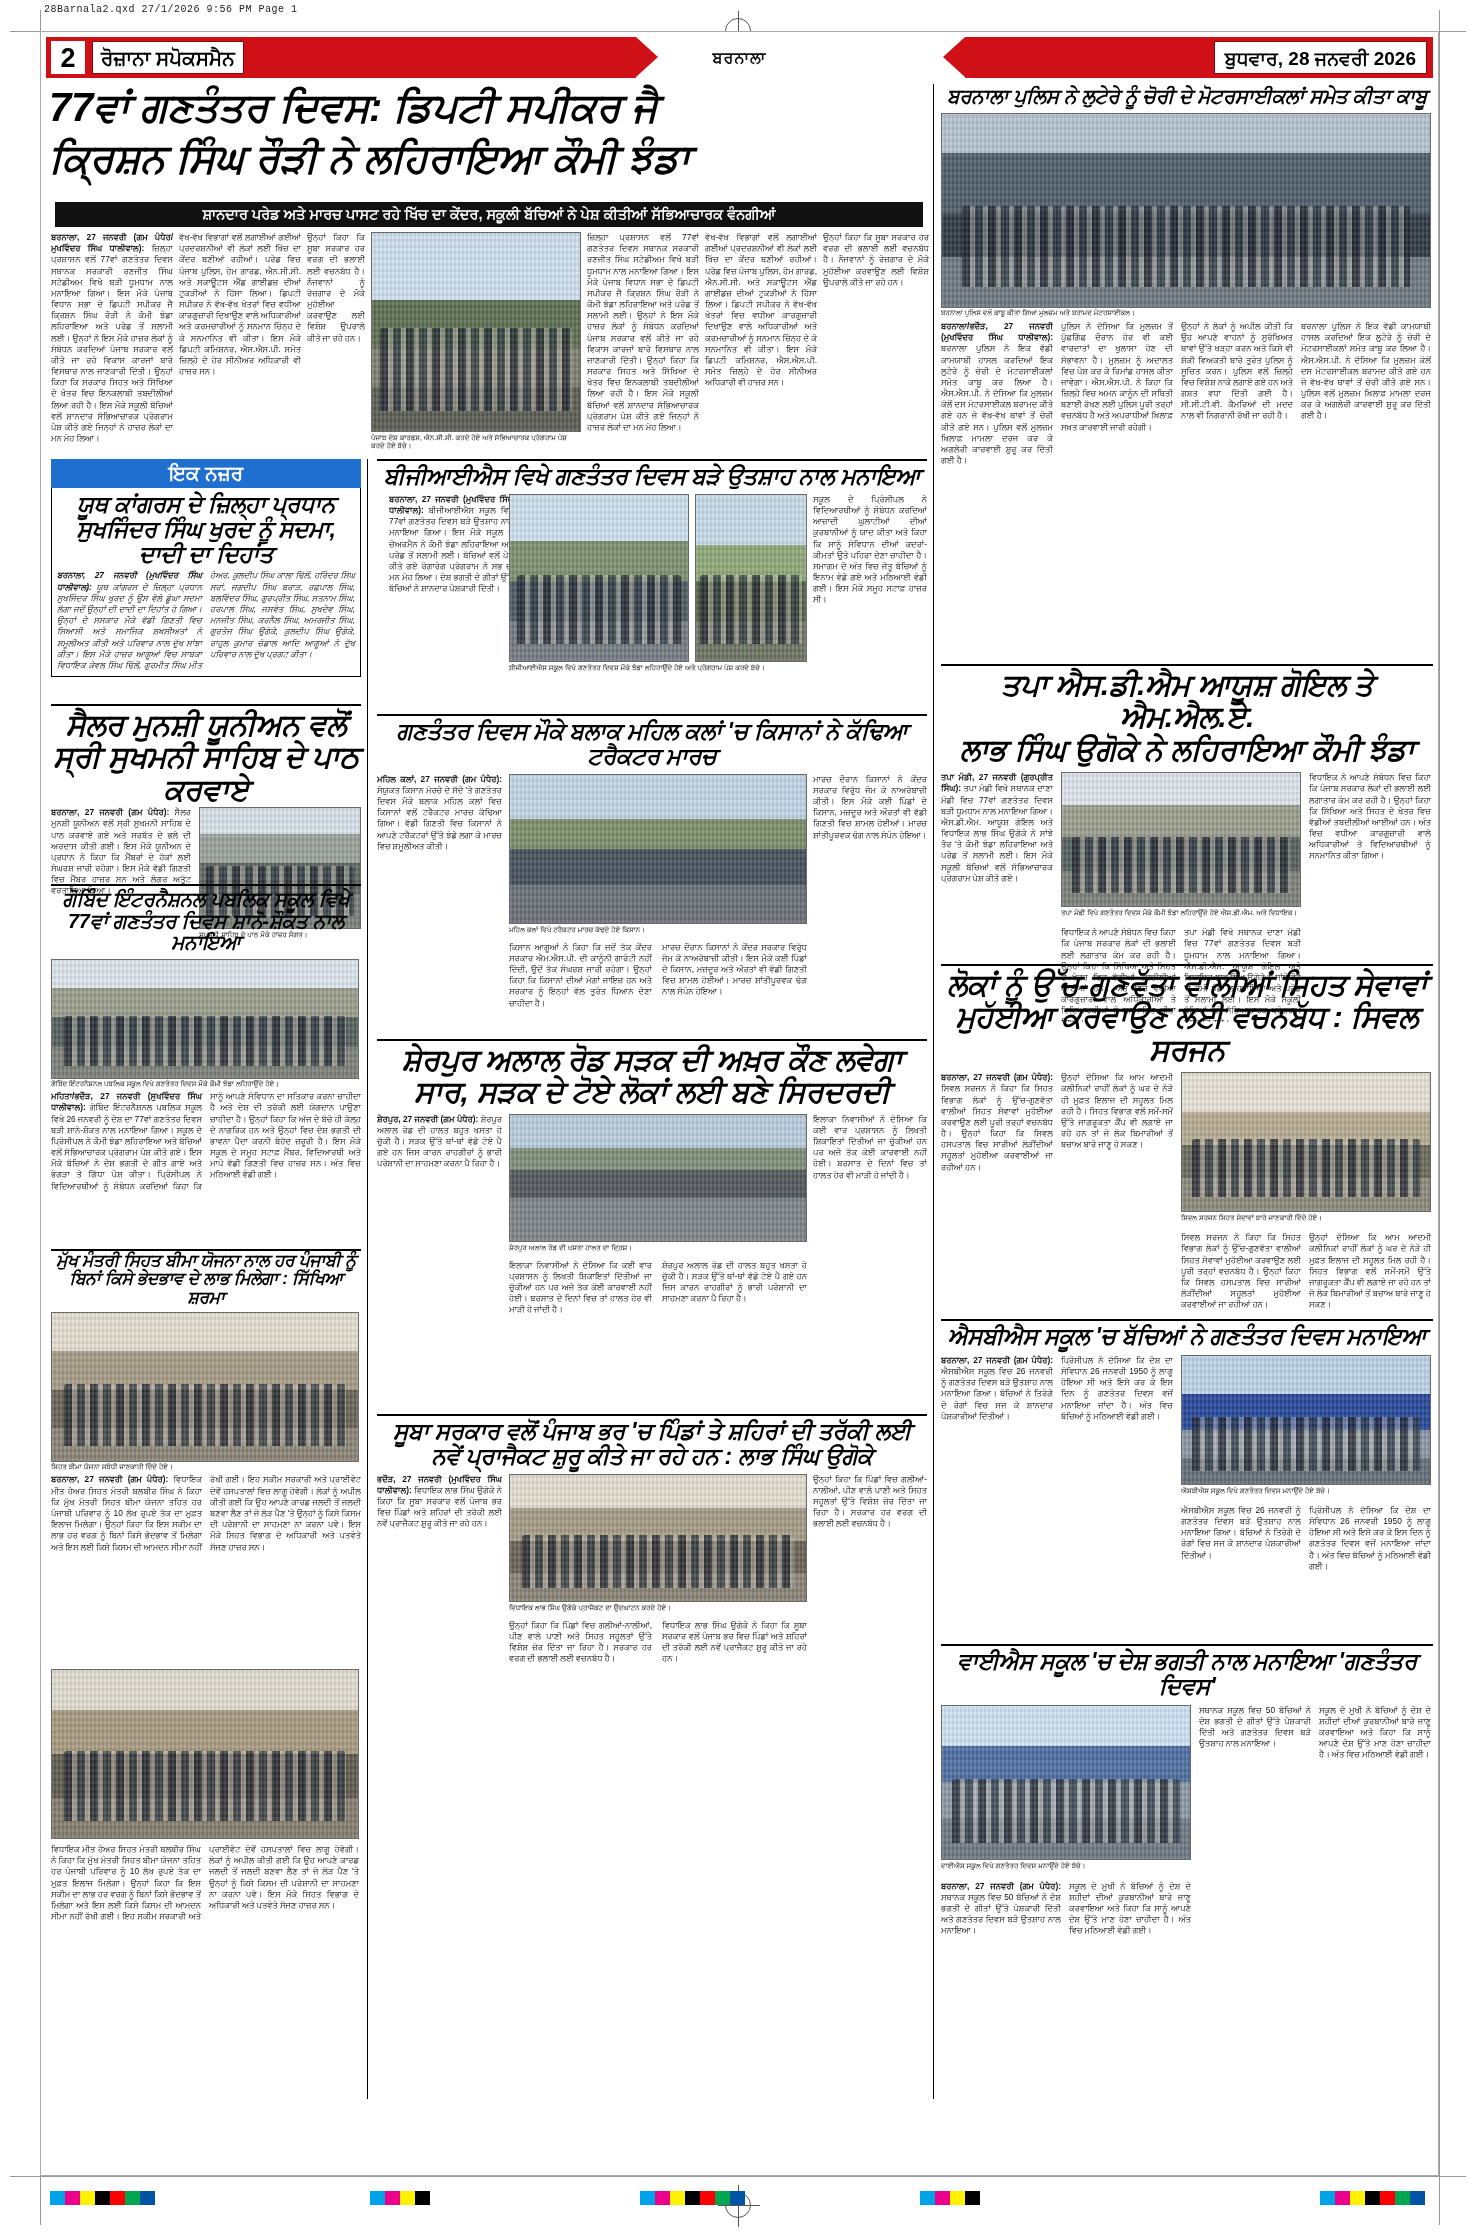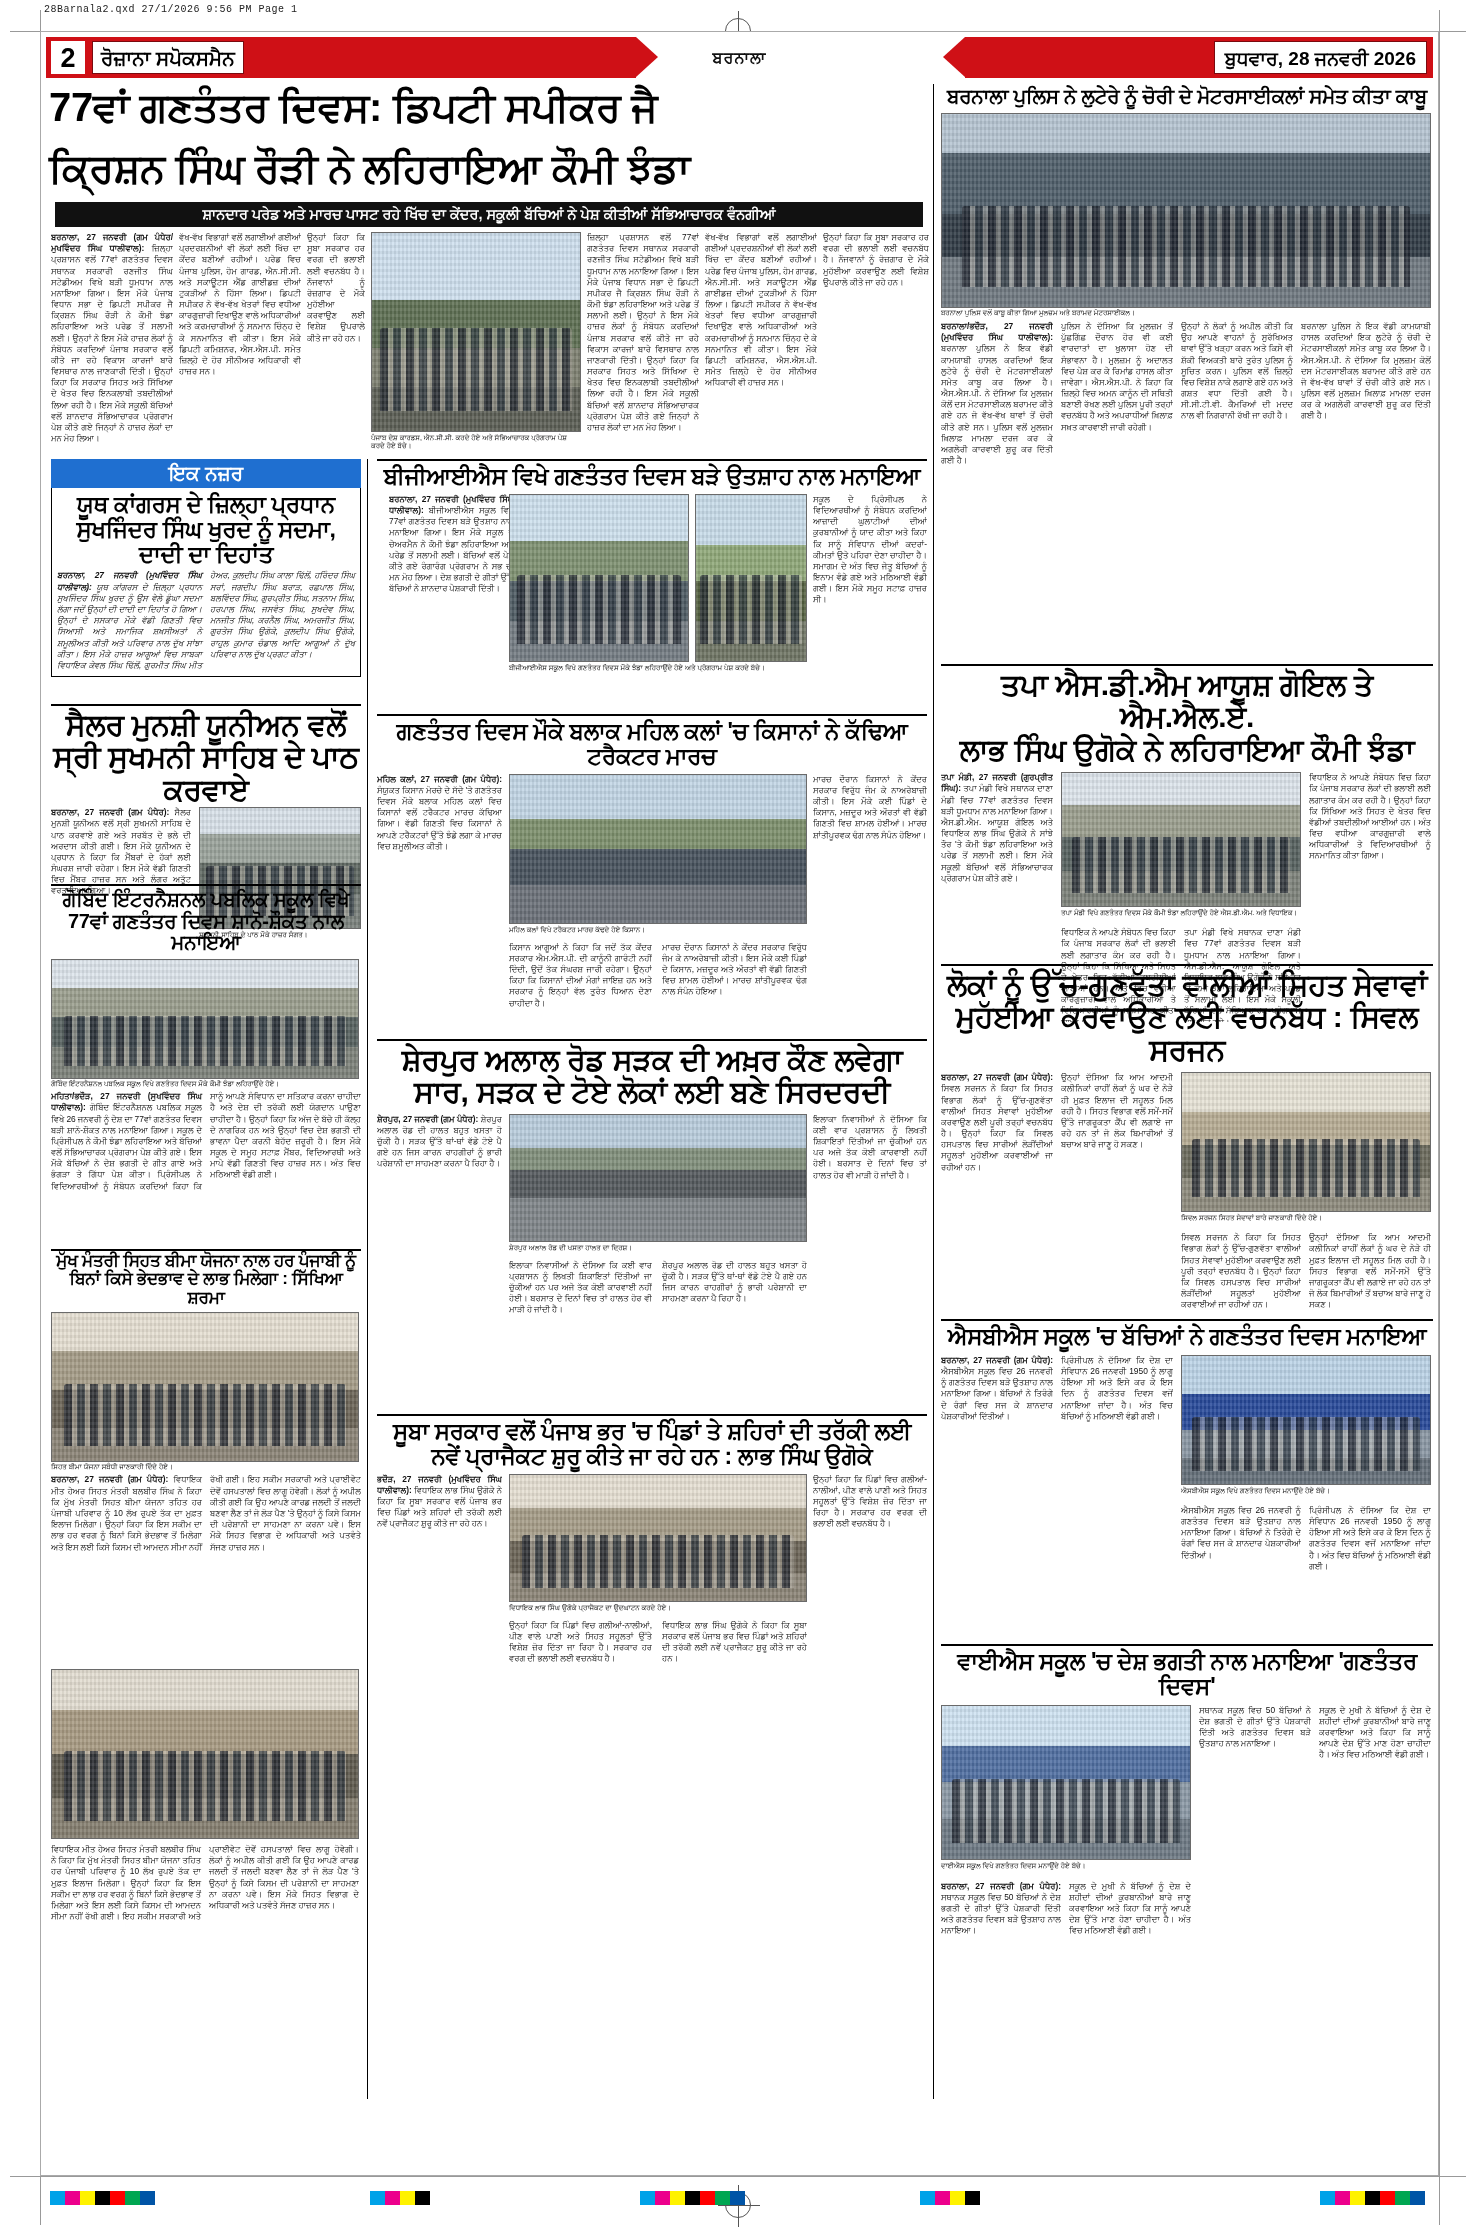--- a/index.html
+++ b/index.html
@@ -100,20 +100,21 @@
   .body-grid {
     position:relative;
     margin:6px 6px 0 6px;
     height:2050px;
   }
 
   
   .hl-main {
     font-weight:bold; color:#000; line-height:1.08;
     letter-spacing:-0.3px;
+    font-style:italic;
   }
   .hl-xl   { font-size:40px; }
   .hl-lg   { font-size:30px; }
   .hl-md   { font-size:23px; }
   .hl-sm   { font-size:20px; }
   .hl-xs   { font-size:17px; }
 
   .subbar {
     background:#111; color:#fff;
     font-weight:bold; font-size:14.5px;
@@ -208,21 +209,21 @@
     <div class="mh-center">ਬਰਨਾਲਾ</div>
     <div class="mh-pageno">2</div>
     <div class="mh-brand">ਰੋਜ਼ਾਨਾ ਸਪੋਕਸਮੈਨ</div>
     <div class="mh-date">ਬੁਧਵਾਰ, 28 ਜਨਵਰੀ 2026</div>
   </div>
 
   <div class="body-grid">
 
     <div style="position:absolute; left:2px; top:2px; width:880px;">
       <div class="hl-main hl-xl">77ਵਾਂ ਗਣਤੰਤਰ ਦਿਵਸ: ਡਿਪਟੀ ਸਪੀਕਰ ਜੈ</div>
-      <div class="hl-main hl-xl" style="margin-top:18px;">ਕ੍ਰਿਸ਼ਨ ਸਿੰਘ ਰੌੜੀ ਨੇ ਲਹਿਰਾਇਆ ਕੌਮੀ ਝੰਡਾ</div>
+      <div class="hl-main hl-xl" style="margin-top:8px;">ਕ੍ਰਿਸ਼ਨ ਸਿੰਘ ਰੌੜੀ ਨੇ ਲਹਿਰਾਇਆ ਕੌਮੀ ਝੰਡਾ</div>
     </div>
 
     <div class="subbar" style="position:absolute; left:8px; top:118px; width:868px;">ਸ਼ਾਨਦਾਰ ਪਰੇਡ ਅਤੇ ਮਾਰਚ ਪਾਸਟ ਰਹੇ ਖਿੱਚ ਦਾ ਕੇਂਦਰ, ਸਕੂਲੀ ਬੱਚਿਆਂ ਨੇ ਪੇਸ਼ ਕੀਤੀਆਂ ਸੱਭਿਆਚਾਰਕ ਵੰਨਗੀਆਂ</div>
 
     <div style="position:absolute; left:4px; top:148px; width:878px; height:218px;">
       <div class="body-text" style="position:absolute; left:0; top:0; width:122px; height:218px; overflow:hidden;">
         <b>ਬਰਨਾਲਾ, 27 ਜਨਵਰੀ (ਗਮ ਪੰਧੇਰ/ਮੁਖਵਿੰਦਰ ਸਿੰਘ ਧਾਲੀਵਾਲ):</b>
         <span>ਜ਼ਿਲ੍ਹਾ ਪ੍ਰਸ਼ਾਸਨ ਵਲੋਂ 77ਵਾਂ ਗਣਤੰਤਰ ਦਿਵਸ ਸਥਾਨਕ ਸਰਕਾਰੀ ਰਣਜੀਤ ਸਿੰਘ ਸਟੇਡੀਅਮ ਵਿਖੇ ਬੜੀ ਧੂਮਧਾਮ ਨਾਲ ਮਨਾਇਆ ਗਿਆ। ਇਸ ਮੌਕੇ ਪੰਜਾਬ ਵਿਧਾਨ ਸਭਾ ਦੇ ਡਿਪਟੀ ਸਪੀਕਰ ਜੈ ਕ੍ਰਿਸ਼ਨ ਸਿੰਘ ਰੌੜੀ ਨੇ ਕੌਮੀ ਝੰਡਾ ਲਹਿਰਾਇਆ ਅਤੇ ਪਰੇਡ ਤੋਂ ਸਲਾਮੀ ਲਈ। ਉਨ੍ਹਾਂ ਨੇ ਇਸ ਮੌਕੇ ਹਾਜ਼ਰ ਲੋਕਾਂ ਨੂੰ ਸੰਬੋਧਨ ਕਰਦਿਆਂ ਪੰਜਾਬ ਸਰਕਾਰ ਵਲੋਂ ਕੀਤੇ ਜਾ ਰਹੇ ਵਿਕਾਸ ਕਾਰਜਾਂ ਬਾਰੇ ਵਿਸਥਾਰ ਨਾਲ ਜਾਣਕਾਰੀ ਦਿੱਤੀ। ਉਨ੍ਹਾਂ ਕਿਹਾ ਕਿ ਸਰਕਾਰ ਸਿਹਤ ਅਤੇ ਸਿੱਖਿਆ ਦੇ ਖੇਤਰ ਵਿਚ ਇਨਕਲਾਬੀ ਤਬਦੀਲੀਆਂ ਲਿਆ ਰਹੀ ਹੈ। ਇਸ ਮੌਕੇ ਸਕੂਲੀ ਬੱਚਿਆਂ ਵਲੋਂ ਸ਼ਾਨਦਾਰ ਸੱਭਿਆਚਾਰਕ ਪ੍ਰੋਗਰਾਮ ਪੇਸ਼ ਕੀਤੇ ਗਏ ਜਿਨ੍ਹਾਂ ਨੇ ਹਾਜ਼ਰ ਲੋਕਾਂ ਦਾ ਮਨ ਮੋਹ ਲਿਆ।</span>
       </div>
       <div class="body-text" style="position:absolute; left:128px; top:0; width:122px; height:218px; overflow:hidden;">ਵੱਖ-ਵੱਖ ਵਿਭਾਗਾਂ ਵਲੋਂ ਲਗਾਈਆਂ ਗਈਆਂ ਪ੍ਰਦਰਸ਼ਨੀਆਂ ਵੀ ਲੋਕਾਂ ਲਈ ਖਿੱਚ ਦਾ ਕੇਂਦਰ ਬਣੀਆਂ ਰਹੀਆਂ। ਪਰੇਡ ਵਿਚ ਪੰਜਾਬ ਪੁਲਿਸ, ਹੋਮ ਗਾਰਡ, ਐਨ.ਸੀ.ਸੀ. ਅਤੇ ਸਕਾਊਟਸ ਐਂਡ ਗਾਈਡਜ਼ ਦੀਆਂ ਟੁਕੜੀਆਂ ਨੇ ਹਿੱਸਾ ਲਿਆ। ਡਿਪਟੀ ਸਪੀਕਰ ਨੇ ਵੱਖ-ਵੱਖ ਖੇਤਰਾਂ ਵਿਚ ਵਧੀਆ ਕਾਰਗੁਜ਼ਾਰੀ ਦਿਖਾਉਣ ਵਾਲੇ ਅਧਿਕਾਰੀਆਂ ਅਤੇ ਕਰਮਚਾਰੀਆਂ ਨੂੰ ਸਨਮਾਨ ਚਿੰਨ੍ਹ ਦੇ ਕੇ ਸਨਮਾਨਿਤ ਵੀ ਕੀਤਾ। ਇਸ ਮੌਕੇ ਡਿਪਟੀ ਕਮਿਸ਼ਨਰ, ਐਸ.ਐਸ.ਪੀ. ਸਮੇਤ ਜ਼ਿਲ੍ਹੇ ਦੇ ਹੋਰ ਸੀਨੀਅਰ ਅਧਿਕਾਰੀ ਵੀ ਹਾਜ਼ਰ ਸਨ।</div>

